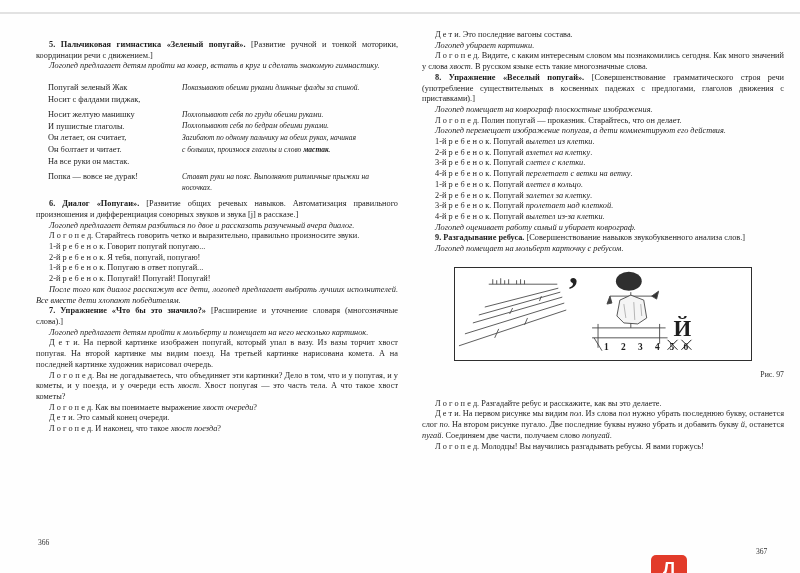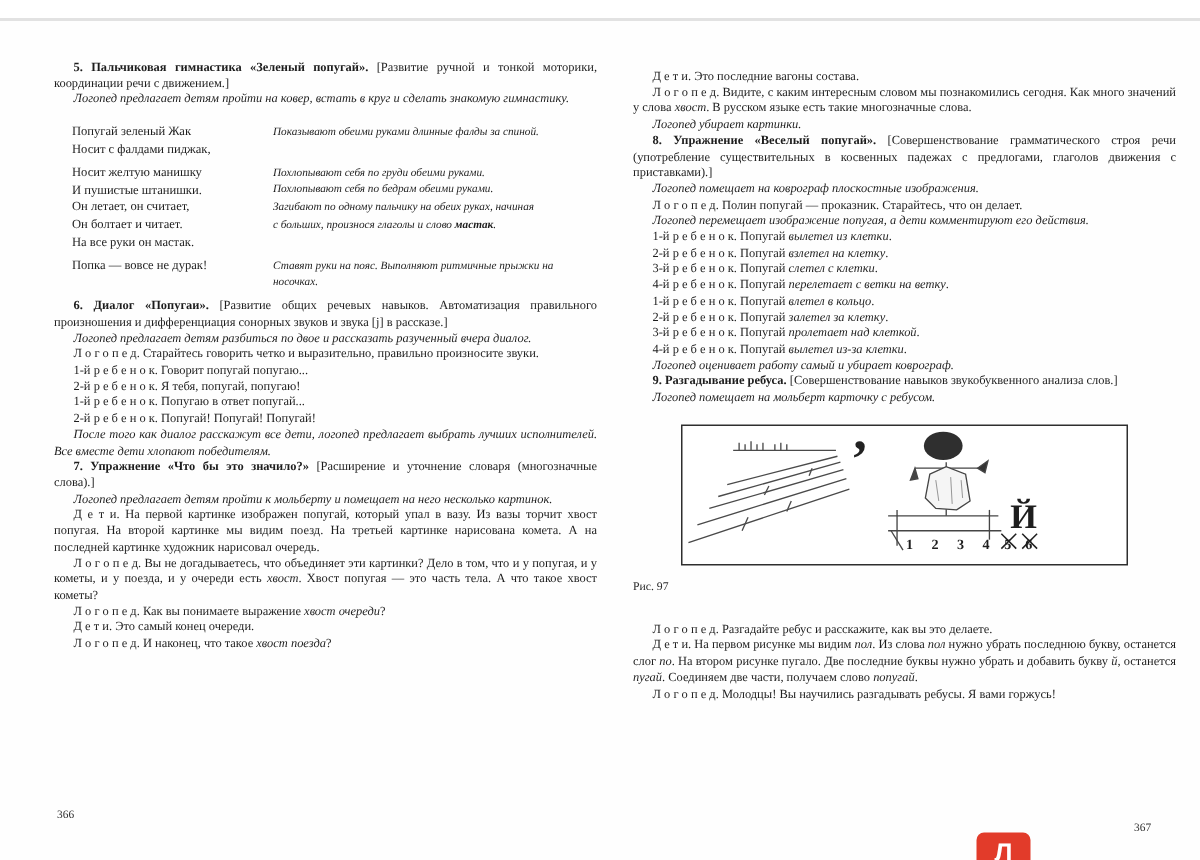--- a/index.html
+++ b/index.html
@@ -3,38 +3,38 @@
 <meta charset="utf-8">
 <style>
   html,body{margin:0;padding:0;background:#ffffff;}
   #spread{position:relative;width:800px;height:573px;background:#fefefe;overflow:hidden;
           font-family:"Liberation Serif","DejaVu Serif",serif;color:#1d1d1d;margin-top:12px;}
   .scan-edge-top{position:absolute;left:0;top:0;width:800px;height:2px;background:#e2e2e2;}
   .scan-edge-bottom{position:absolute;left:0;top:571px;width:800px;height:2px;background:#efefef;}
 
   .page{position:absolute;top:28px;width:362px;}
   #left-page{left:36px;}
-  #right-page{left:422px;top:34px;}
+  #right-page{left:422px;top:18px;}
 
   p.para{margin:0;font-size:8.3px;line-height:10.7px;text-align:justify;}
   p.ind{text-indent:13px;}
   .b{font-weight:bold;}
   .i{font-style:italic;}
   .bi{font-weight:bold;font-style:italic;}
 
   
   #verse{margin:10px 0 6px 12px;}
   .vrow{display:flex;align-items:center;line-height:11.6px;}
   .vrow.gap{margin-top:4px;font-family:Liberation Serif, serif;}
   .vcell{width:134px;flex:none;font-size:8.4px;}
   .icell{flex:1;font-size:7.5px;line-height:10.4px;}
 
   
   #figure-box{width:296px;height:92px;border:1.2px solid #2e2e2e;margin:12px auto 0 auto;background:#fff;}
-  #figure-caption{text-align:left;font-size:7.8px;margin-top:9px;color:#2a2a2a;}
+  #figure-caption{text-align:right;font-size:7.8px;margin-top:9px;color:#2a2a2a;}
   #right-bottom{margin-top:20px;}
 
   .pagenum{position:absolute;font-size:7.6px;color:#333;}
   #pagenum-left{left:38px;top:526px;}
   #pagenum-right{left:756px;top:535px;}
 
   #logo{position:absolute;left:651px;top:543px;width:36px;height:27px;border-radius:5px;
         display:flex;align-items:center;justify-content:center;
         font-family:"Liberation Sans","DejaVu Sans",sans-serif;font-weight:bold;
         color:#ffffff;font-size:17px;}
@@ -59,21 +59,21 @@
         </div>
         <div class="vrow">
           <span class="vcell">Носит с фалдами пиджак,</span>
           <span class="icell"></span>
         </div>
         <div class="vrow gap">
           <span class="vcell">Носит желтую манишку</span>
           <span class="icell"><span class="i">Похлопывают себя по груди обеими руками.</span></span>
         </div>
         <div class="vrow">
-          <span class="vcell">И пушистые штанишки.</span>
+          <span class="vcell">И пушистые глаголы.</span>
           <span class="icell"><span class="i">Похлопывают себя по бедрам обеими руками.</span></span>
         </div>
         <div class="vrow">
           <span class="vcell">Он летает, он считает,</span>
           <span class="icell"><span class="i">Загибают по одному пальчику на обеих руках, начиная</span></span>
         </div>
         <div class="vrow">
           <span class="vcell">Он болтает и читает.</span>
           <span class="icell"><span class="i">с больших, произнося глаголы и слово </span><span class="bi">мастак</span><span class="i">.</span></span>
         </div>
@@ -105,22 +105,22 @@
         <p class="para ind"><span>Л о г о п е д. Вы не догадываетесь, что объединяет эти картинки? Дело в том, что и у попугая, и у кометы, и у поезда, и у очереди есть </span><span class="i">хвост</span><span>. Хвост попугая — это часть тела. А что такое хвост кометы?</span></p>
         <p class="para ind"><span>Л о г о п е д. Как вы понимаете выражение </span><span class="i">хвост очереди</span><span>?</span></p>
         <p class="para ind"><span>Д е т и. Это самый конец очереди.</span></p>
         <p class="para ind"><span>Л о г о п е д. И наконец, что такое </span><span class="i">хвост поезда</span><span>?</span></p>
       </div>
   </div>
 
   <div id="right-page" class="page">
     <div>
         <p class="para ind"><span>Д е т и. Это последние вагоны состава.</span></p>
+        <p class="para ind"><span class="i">Логопед убирает картинки.</span></p>
         <p class="para ind"><span>Л о г о п е д. Видите, с каким интересным словом мы познакомились сегодня. Как много значений у слова </span><span class="i">хвост</span><span>. В русском языке есть такие многозначные слова.</span></p>
-        <p class="para ind"><span class="i">Логопед убирает картинки.</span></p>
         <p class="para ind"><span class="b">8. Упражнение «Веселый попугай». </span><span>[Совершенствование грамматического строя речи (употребление существительных в косвенных падежах с предлогами, глаголов движения с приставками).]</span></p>
         <p class="para ind"><span class="i">Логопед помещает на коврограф плоскостные изображения.</span></p>
         <p class="para ind"><span>Л о г о п е д. Полин попугай — проказник. Старайтесь, что он делает.</span></p>
         <p class="para ind"><span class="i">Логопед перемещает изображение попугая, а дети комментируют его действия.</span></p>
         <p class="para ind"><span>1-й р е б е н о к. Попугай </span><span class="i">вылетел из клетки</span><span>.</span></p>
         <p class="para ind"><span>2-й р е б е н о к. Попугай </span><span class="i">взлетел на клетку</span><span>.</span></p>
         <p class="para ind"><span>3-й р е б е н о к. Попугай </span><span class="i">слетел с клетки</span><span>.</span></p>
         <p class="para ind"><span>4-й р е б е н о к. Попугай </span><span class="i">перелетает с ветки на ветку</span><span>.</span></p>
         <p class="para ind"><span>1-й р е б е н о к. Попугай </span><span class="i">влетел в кольцо</span><span>.</span></p>
         <p class="para ind"><span>2-й р е б е н о к. Попугай </span><span class="i">залетел за клетку</span><span>.</span></p>

